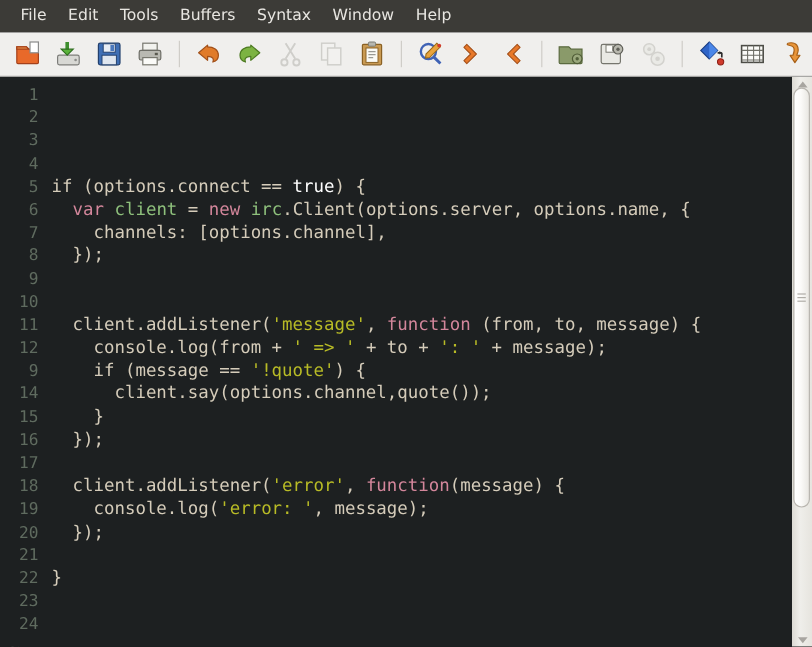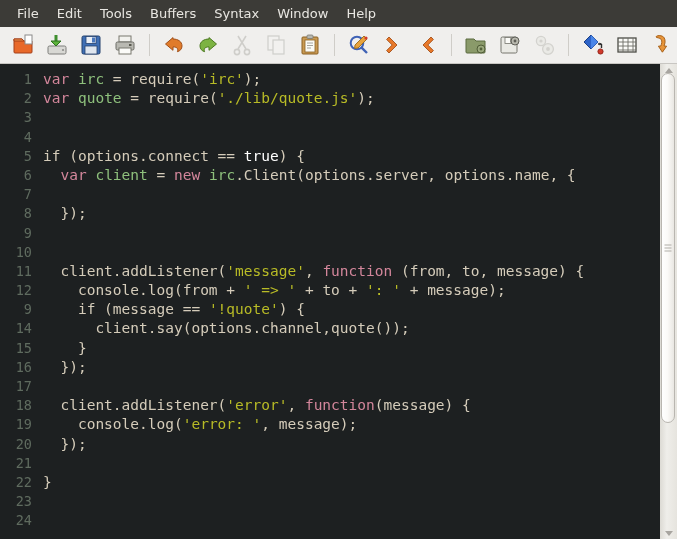--- a/index.html
+++ b/index.html
@@ -244,27 +244,27 @@
     </div>
     <div class="tb-btn" title="Run">
       <svg width="24" height="24" viewBox="0 0 24 24">
         <path d="M7 4c0-1.6 6-2.3 8 .6 1.8 2.6 1 6.2 0 8.4l2.6.2-4.2 6-4-6 2.4-.2c.8-2 1.6-4.8.4-6.6C11 4.6 7 4.8 7 4z" fill="#e8953a" stroke="#a76018" stroke-width="1" stroke-linejoin="round"></path>
       </svg>
     </div>
   </div>
 
 <div class="editor-wrap">
   <div class="code-area" id="code-area">
-      <div class="line"><span class="lnum">1</span><span class="ltext"><span class="k">var</span><span class="pu"> </span><span class="te">irc</span><span class="pu"> = </span><span class="id">require</span><span class="pu">(</span><span class="s">'irc'</span><span class="pu">);</span></span></div>
-      <div class="line"><span class="lnum">2</span><span class="ltext"><span class="k">var</span><span class="pu"> </span><span class="te">quote</span><span class="pu"> = </span><span class="id">require</span><span class="pu">(</span><span class="s">'./lib/quote.js'</span><span class="pu">);</span></span></div>
+      <div class="line"><span class="lnum">1</span></div>
+      <div class="line"><span class="lnum">2</span></div>
       <div class="line"><span class="lnum">3</span></div>
       <div class="line"><span class="lnum">4</span><span class="ltext"></span></div>
       <div class="line"><span class="lnum">5</span><span class="ltext"><span class="id">if</span><span class="pu"> (options.connect == </span><span class="bo">true</span><span class="pu">) {</span></span></div>
       <div class="line"><span class="lnum">6</span><span class="ltext"><span class="pu">  </span><span class="k">var</span><span class="pu"> </span><span class="te">client</span><span class="pu"> = </span><span class="k">new</span><span class="pu"> </span><span class="te">irc</span><span class="pu">.Client(options.server, options.name, {</span></span></div>
-      <div class="line"><span class="lnum">7</span></div>
+      <div class="line"><span class="lnum">7</span><span class="ltext"><span class="pu">    channels: [options.channel],</span></span></div>
       <div class="line"><span class="lnum">8</span><span class="ltext"><span class="pu">  });</span></span></div>
       <div class="line"><span class="lnum">9</span><span class="ltext"></span></div>
       <div class="line"><span class="lnum">10</span><span class="ltext"></span></div>
       <div class="line"><span class="lnum">11</span><span class="ltext"><span class="pu">  client.addListener(</span><span class="s">'message'</span><span class="pu">, </span><span class="k">function</span><span class="pu"> (from, to, message) {</span></span></div>
       <div class="line"><span class="lnum">12</span><span class="ltext"><span class="pu">    console.log(from + </span><span class="s">' =&gt; '</span><span class="pu"> + to + </span><span class="s">': '</span><span class="pu"> + message);</span></span></div>
       <div class="line"><span class="lnum">9</span><span class="ltext"><span class="pu">    if (message == </span><span class="s">'!quote'</span><span class="pu">) {</span></span></div>
       <div class="line"><span class="lnum">14</span><span class="ltext"><span class="pu">      client.say(options.channel,quote());</span></span></div>
       <div class="line"><span class="lnum">15</span><span class="ltext"><span class="pu">    }</span></span></div>
       <div class="line"><span class="lnum">16</span><span class="ltext"><span class="pu">  });</span></span></div>
       <div class="line"><span class="lnum">17</span><span class="ltext"></span></div>

